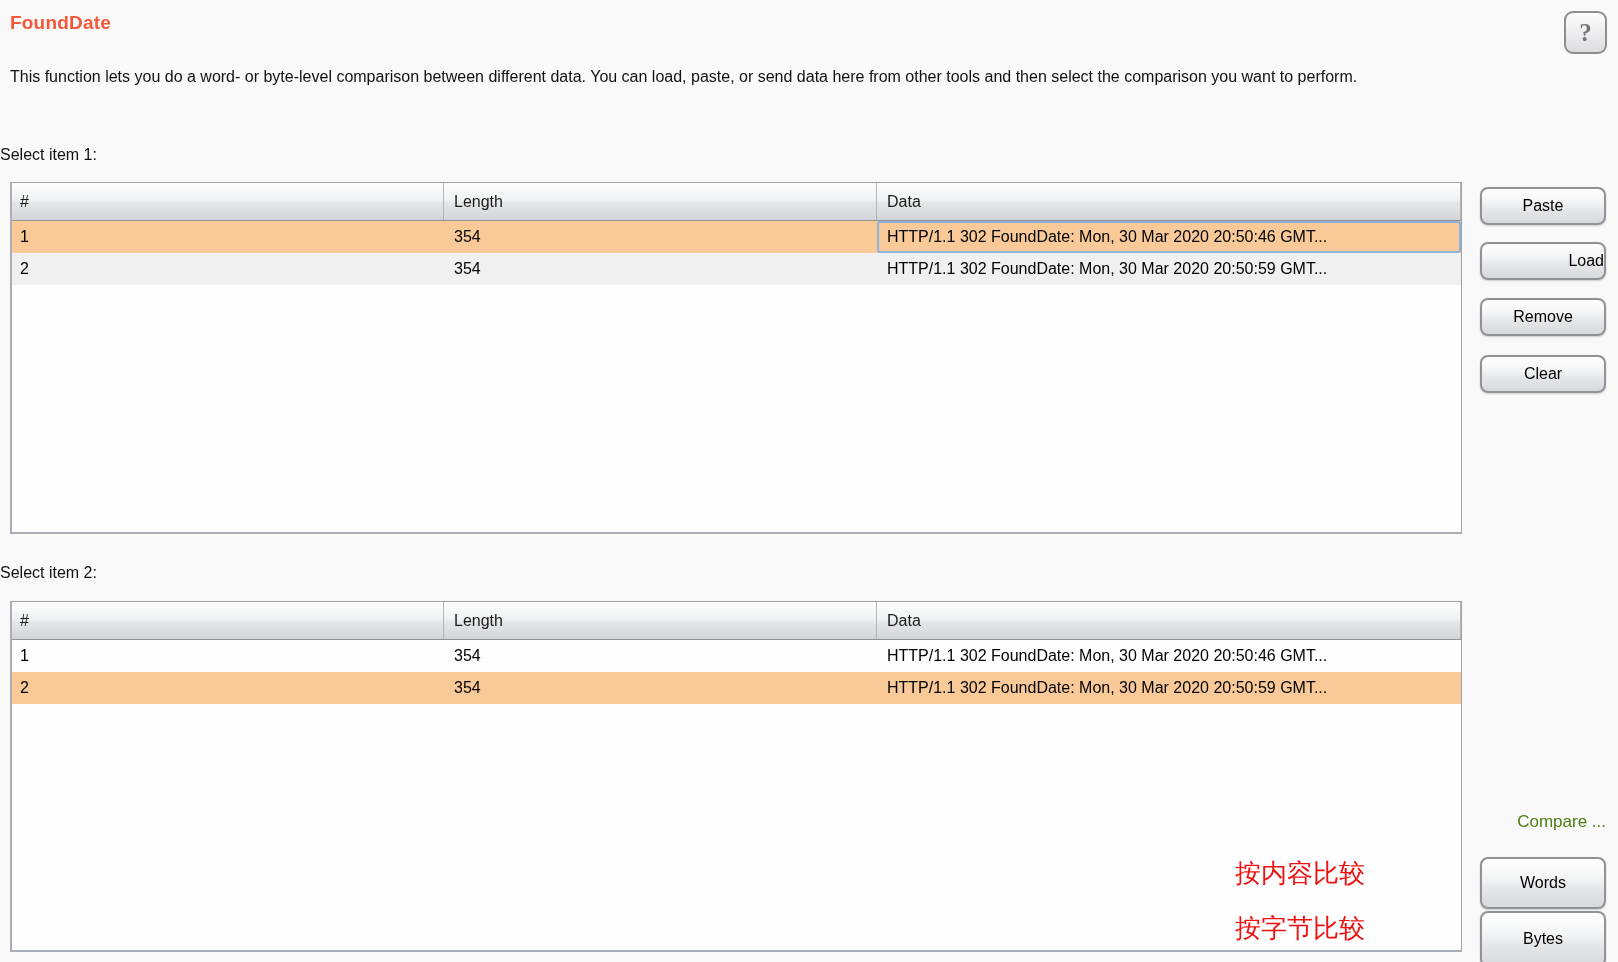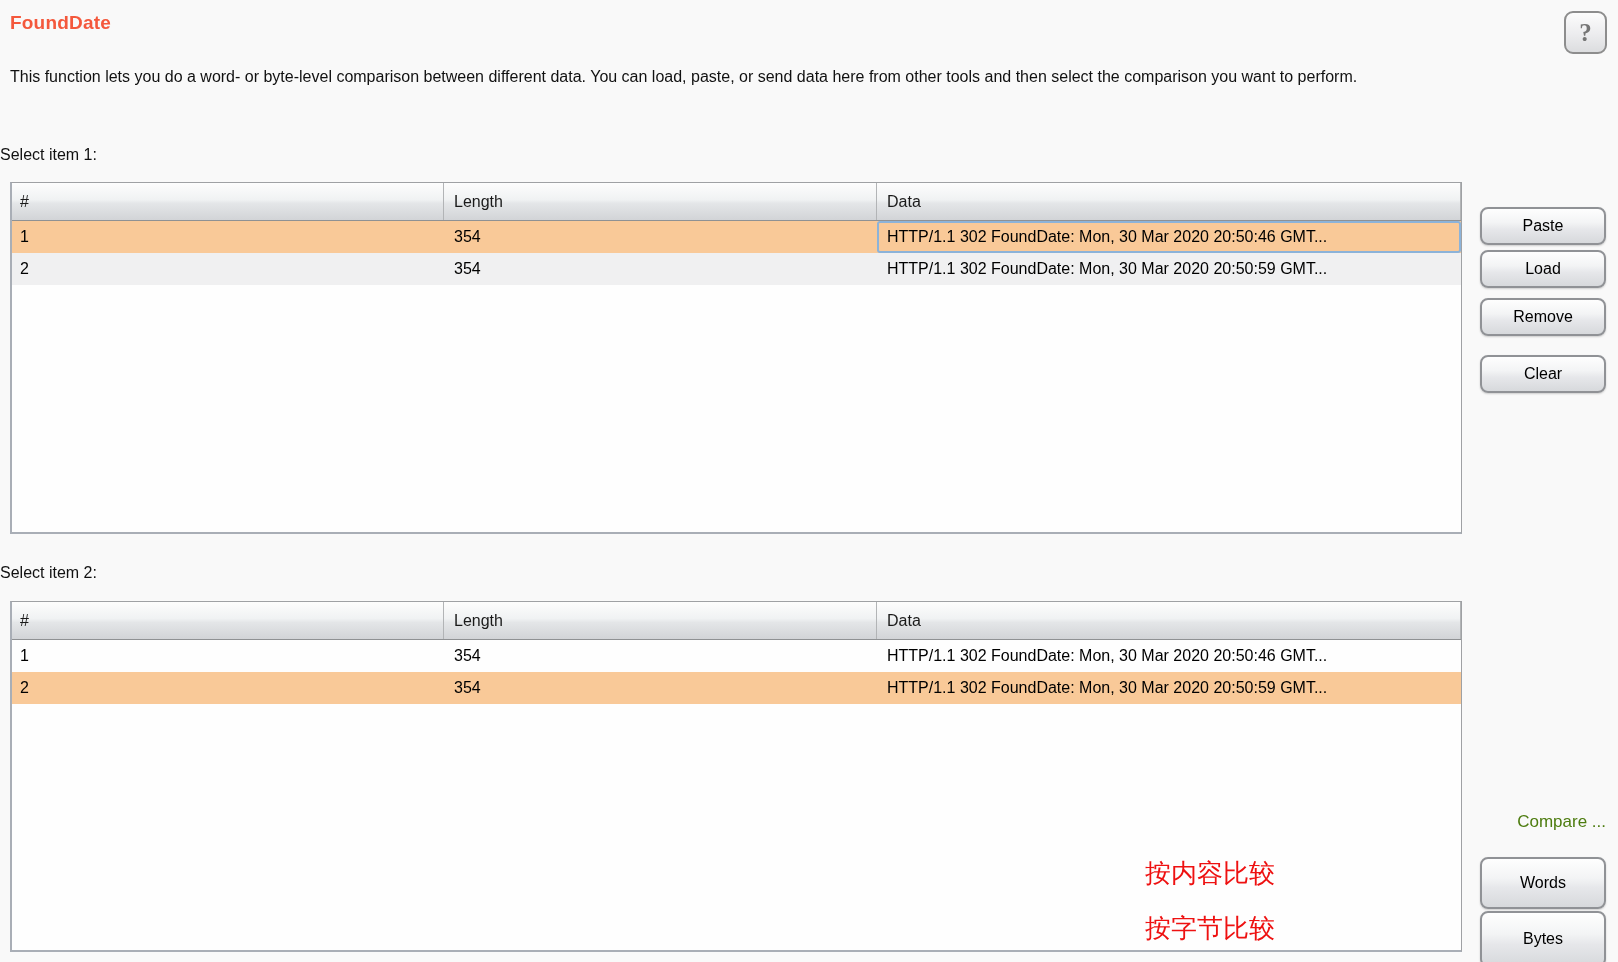--- a/index.html
+++ b/index.html
@@ -73,35 +73,35 @@
 
   
   .btn {
     position: absolute; left: 1480px; width: 126px; height: 38px;
     border: 2px solid #909296; border-radius: 8px;
     background: linear-gradient(to bottom, #fefefe, #f3f4f5 40%, #e6e7ea 60%, #d7d9dc);
     box-shadow: 0 1px 2px rgba(0,0,0,0.18);
     font-family: "Liberation Sans", sans-serif;
     font-size: 16px; color: #000; text-align: center; cursor: pointer;
   }
-  .btn-paste  { top: 187px; margin-top: 20px; }
-  .btn-load   { top: 250px; }
+  .btn-paste  { top: 187px; }
+  .btn-load   { top: 242px; text-align: right; }
   .btn-remove { top: 298px; text-align: center; }
   .btn-clear  { top: 355px; }
   .btn-words  { top: 857px; height: 52px; }
   .btn-bytes  { top: 911px; height: 56px; }
 
   .compare-label {
     position: absolute; left: 1480px; top: 812px; width: 126px;
     text-align: right; font-size: 17px; color: #4d7c0f;
   }
 
   
   .annotation {
-    position: absolute; width: 310px; text-align: left;
+    position: absolute; width: 310px; text-align: center;
     font-size: 26px; color: #ee1111;
   }
   .ann-words { left: 1145px; top: 856px; }
   .ann-bytes { left: 1145px; top: 911px; }
 </style>
 </head>
 <body>
 
 <div class="page">
 

